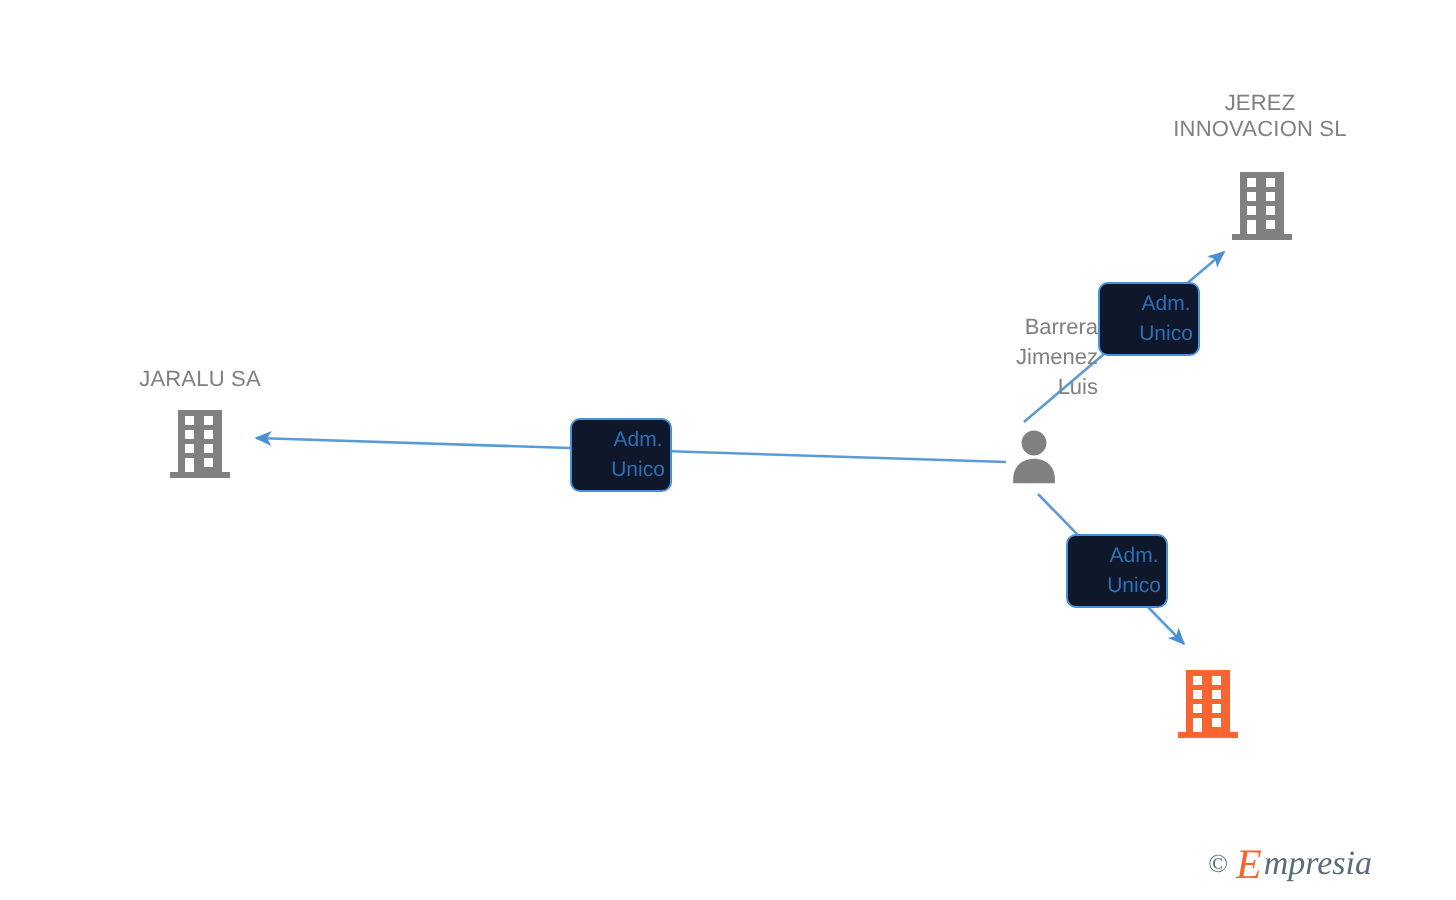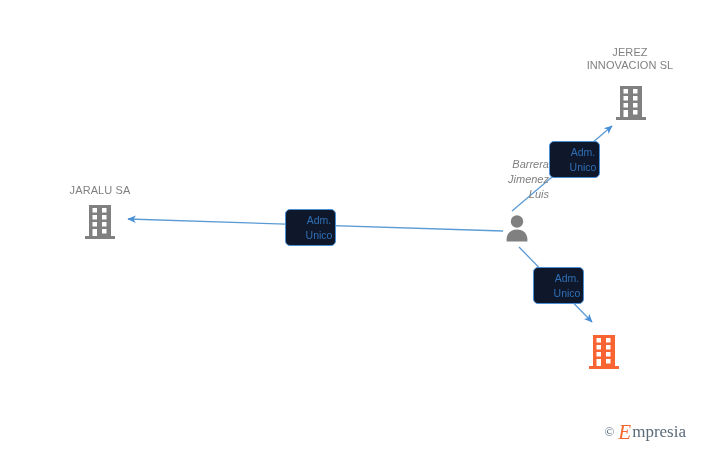--- a/index.html
+++ b/index.html
@@ -37,21 +37,20 @@
     user-select: none;
   }
   .person-label {
     position: absolute;
     color: #808080;
     font-size: 11px;
     line-height: 15px;
     text-align: right;
     white-space: pre-line;
     user-select: none;
-    font-style: italic;
   }
 
   
   .building {
     position: absolute;
     width: 34px;
     height: 38px;
   }
   .building svg { display: block; }
 
@@ -100,20 +99,21 @@
     font-family: "Liberation Serif", serif;
     font-style: italic;
     line-height: 1;
     position: relative;
     top: 1px;
   }
   #watermark .wm-rest {
     color: #5a6b7a;
     font-size: 17px;
     font-family: "Liberation Serif", serif;
+    font-style: italic;
     line-height: 1;
     margin-left: -3px;
   }
 </style>
 </head>
 <body>
 
 <div id="canvas">
 
   <svg id="edges" viewBox="0 0 728 450" width="728" height="450">

